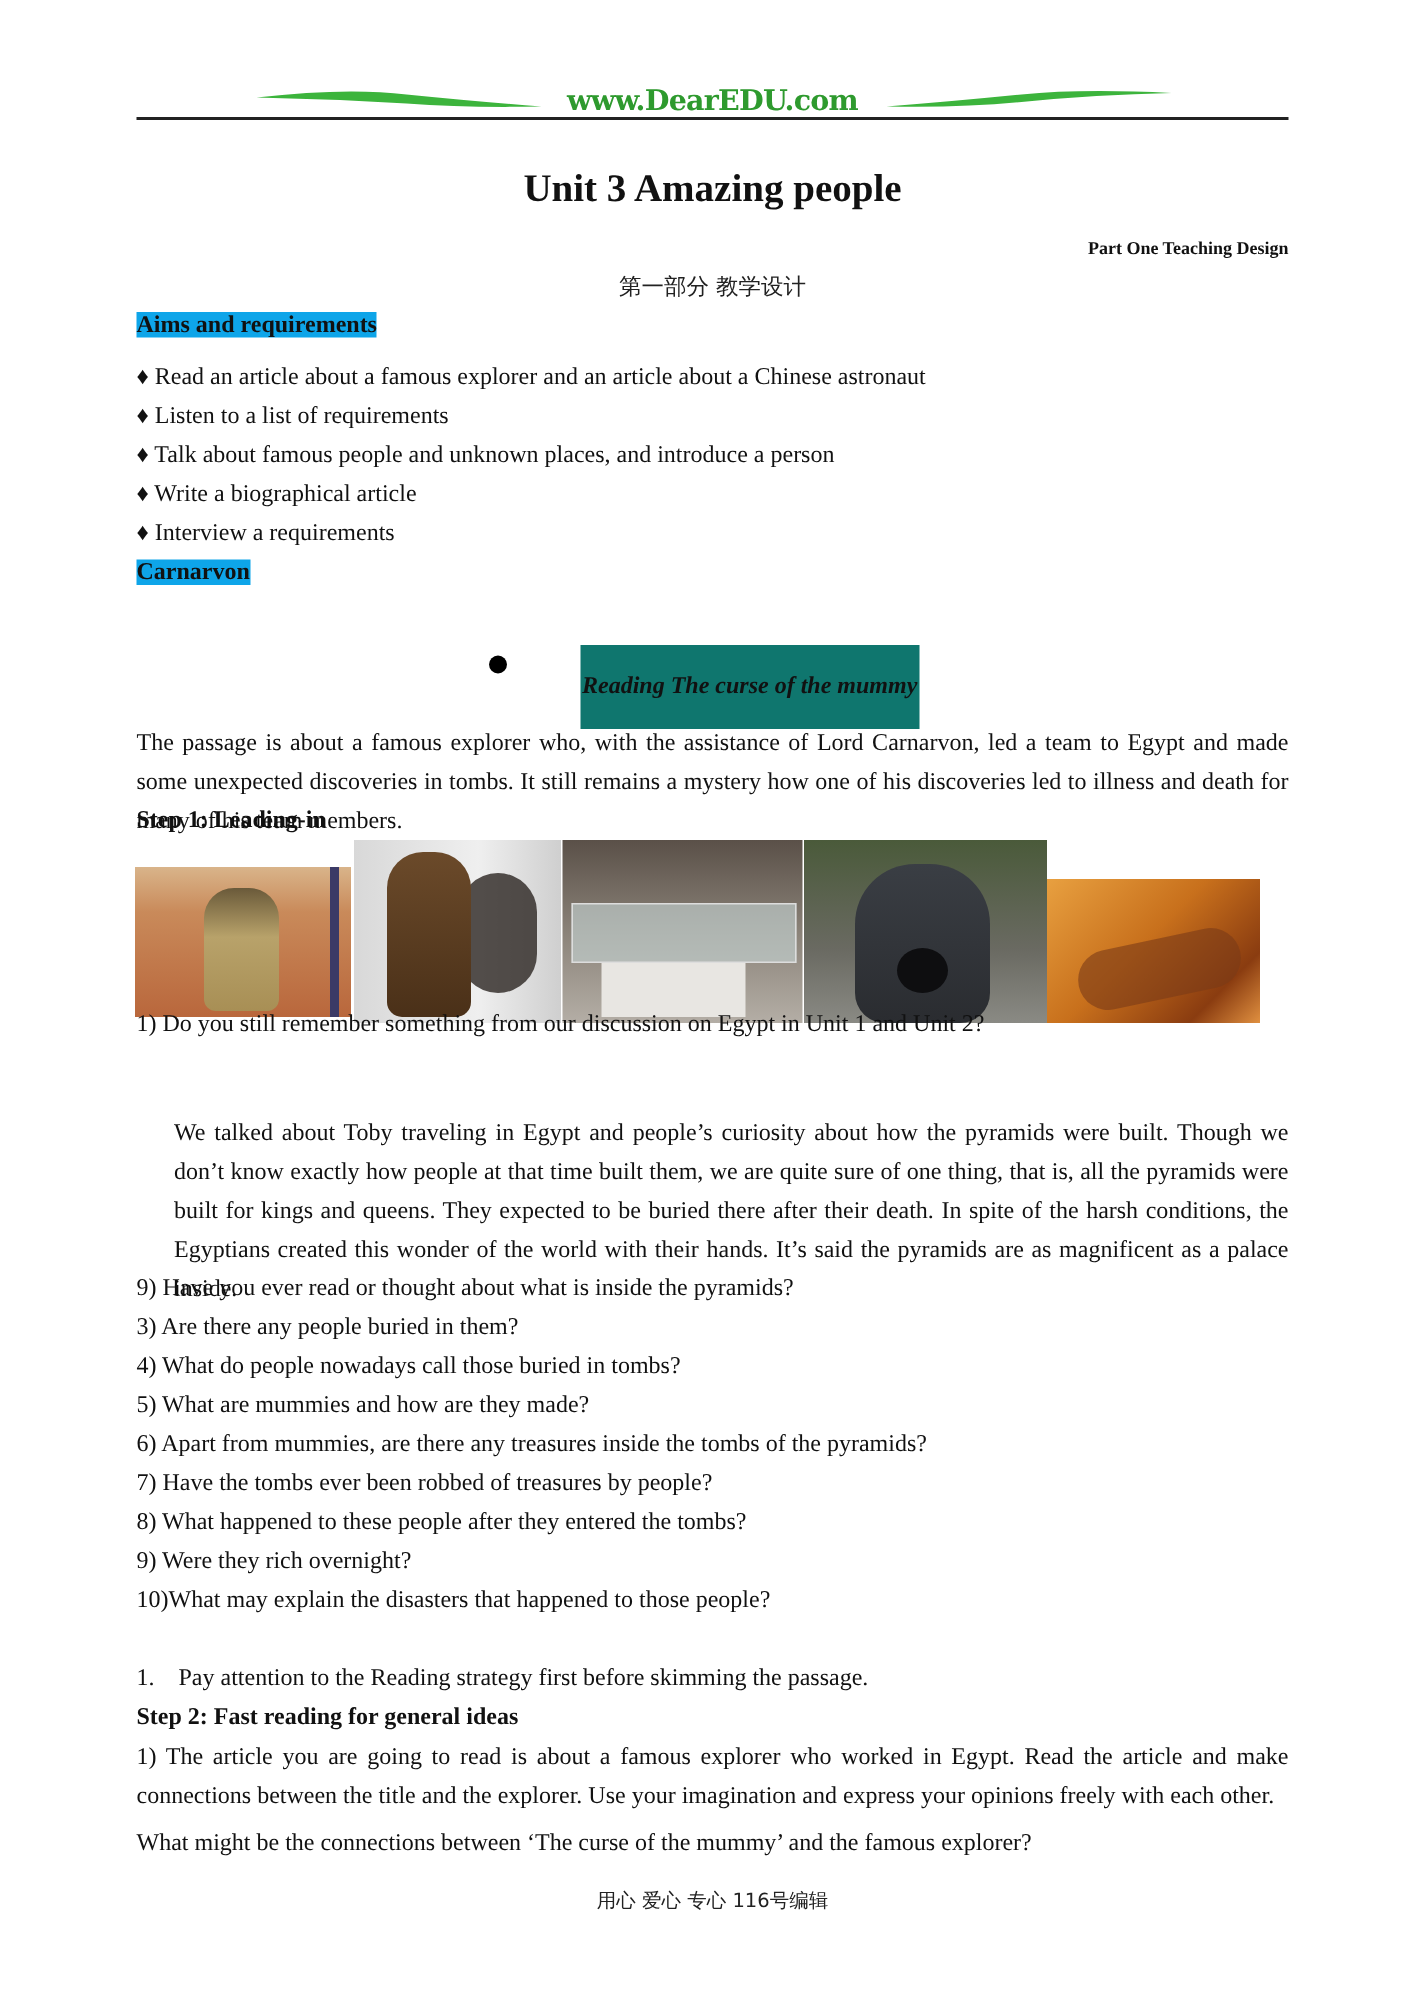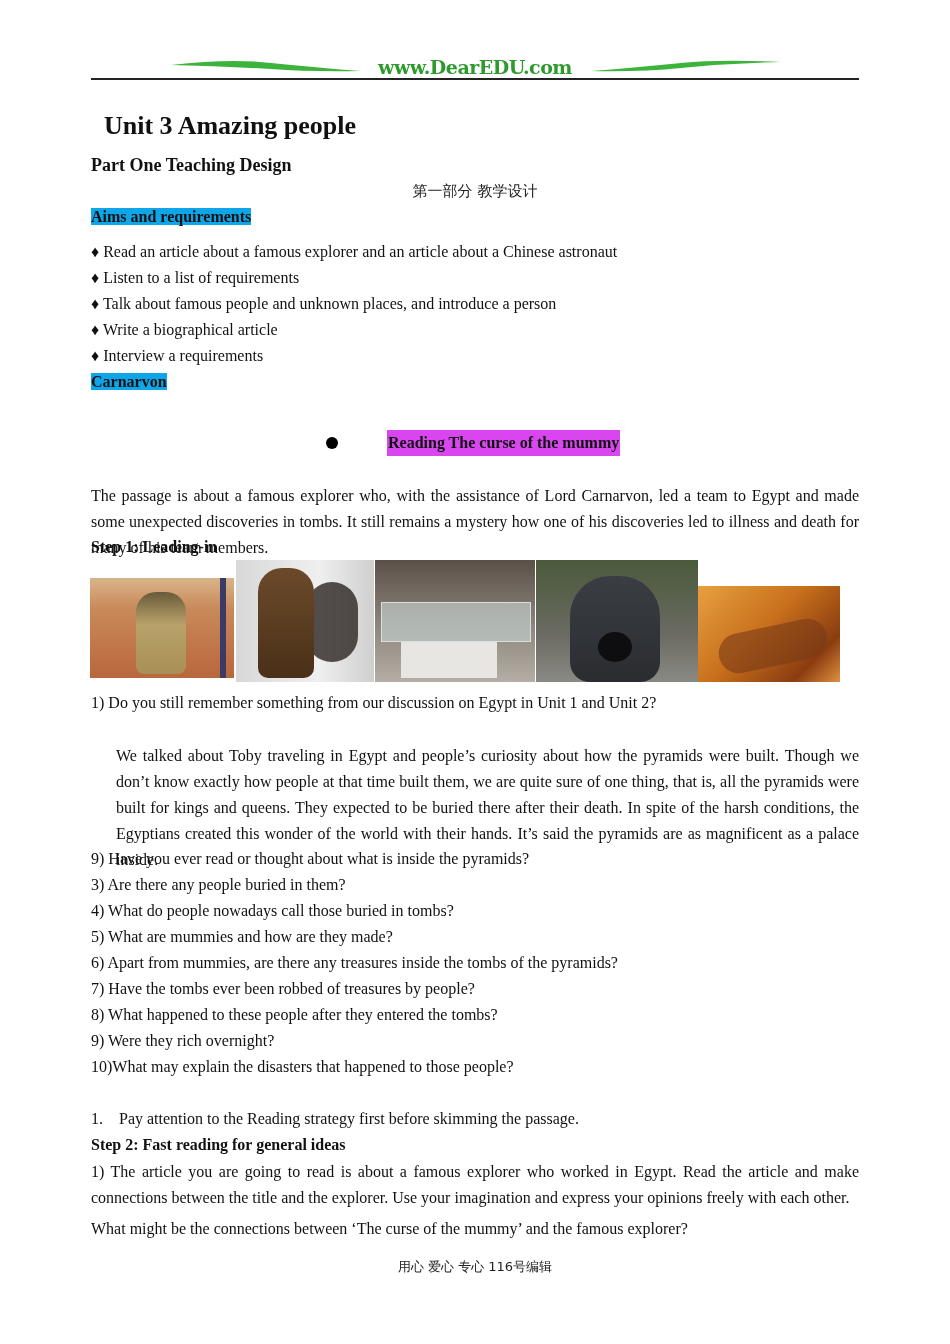--- a/index.html
+++ b/index.html
@@ -4,33 +4,33 @@
 <style>
   html, body { margin:0; padding:0; background:#ffffff; }
   body { width:950px; height:1344px; position:relative; overflow:hidden;
          font-family:"Liberation Serif", "DejaVu Serif", serif; color:#111; }
   .header { position:absolute; left:91px; top:54px; width:768px; height:26px; }
   .header .rule { position:absolute; left:0; right:0; top:24px; height:1.5px; background:#222; }
   .header .swoosh { position:absolute; top:6px; height:12px; }
   .header .logo { position:absolute; left:0; right:0; top:0; text-align:center;
                   font-family:"DejaVu Serif", serif; font-weight:bold; font-size:19px;
                   color:#2e9a2e; letter-spacing:-0.5px; line-height:26px; }
-  .title { position:absolute; left:104px; width:768px; top:110px; 
+  .title { position:absolute; left:91px; width:768px; top:110px; text-align:center;
            font-weight:bold; font-size:26px; line-height:32px; }
-  .subtitle { position:absolute; left:91px; width:768px; top:154px; text-align:left;
-              font-weight:bold; font-size:18px; line-height:22px;font-family:Liberation Serif, serif; }
+  .subtitle { position:absolute; left:91px; width:768px; top:154px; text-align:right;
+              font-weight:bold; font-size:12px; line-height:22px;font-family:Liberation Serif, serif; }
   .subtitle-cn { position:absolute; left:91px; width:768px; top:180px; text-align:center;
                  font-family:"DejaVu Sans", sans-serif; font-size:15px; line-height:22px; color:#222; }
   .hl { background:#0ea5e9; font-weight:bold; }
   .line { position:absolute; left:91px; font-size:16px; line-height:26px; white-space:nowrap; }
   .para { position:absolute; left:91px; width:768px; font-size:16px; line-height:26px; text-align:justify;margin-top:27px; }
   .para.indent { left:116px; width:743px; }
   .center-head { position:absolute; left:91px; width:768px; top:430px; font-size:16px; line-height:26px; }
   .center-head .dot { position:absolute; left:235px; top:7px; width:12px; height:12px; border-radius:50%; background:#000; }
-  .center-head .txt { position:absolute; left:296px; top:0; font-weight:bold; background:#d946ef; padding:0 1px; }
+  .center-head .txt { position:absolute; left:296px; top:0; font-weight:bold; background:#0f766e; padding:15px 1px;font-style:italic; }
   .images { position:absolute; left:90px; top:560px; width:760px; height:122px; }
   .img { position:absolute; overflow:hidden; }
   .footer { position:absolute; left:91px; width:768px; top:1258px; text-align:center;
             font-family:"DejaVu Sans", sans-serif; font-size:13px; color:#222; }
 </style>
 </head>
 <body>
 
 <div class="header">
   <svg class="swoosh" style="left:80px;width:190px" viewBox="0 0 190 12" preserveAspectRatio="none">
@@ -87,21 +87,21 @@
   </div>
   <div class="img" style="left:446px;top:0;width:162px;height:122px;background:linear-gradient(180deg,#4a5a3a,#6a6a62 60%,#8a8a84);">
     <div style="position:absolute;left:34px;top:16px;width:90px;height:106px;border-radius:40px 40px 20px 20px;background:linear-gradient(180deg,#3a3e44,#2a2c30);"></div>
     <div style="position:absolute;left:62px;top:72px;width:34px;height:30px;border-radius:50%;background:#0e0e10;"></div>
   </div>
   <div class="img" style="left:608px;top:26px;width:142px;height:96px;background:linear-gradient(135deg,#e8a040,#c8701c 45%,#8a3c10 80%,#e09040);">
     <div style="position:absolute;left:20px;top:40px;width:110px;height:40px;border-radius:20px;background:#7a3a18;opacity:.6;transform:rotate(-12deg);"></div>
   </div>
 </div>
 
-<div class="line" style="top:690px">1) Do you still remember something from our discussion on Egypt in Unit 1 and Unit 2?</div>
+<div class="line" style="top:670px">1) Do you still remember something from our discussion on Egypt in Unit 1 and Unit 2?</div>
 <div class="para indent" style="top:716px">We talked about Toby traveling in Egypt and people’s curiosity about how the pyramids were built. Though we don’t know exactly how people at that time built them, we are quite sure of one thing, that is, all the pyramids were built for kings and queens. They expected to be buried there after their death. In spite of the harsh conditions, the Egyptians created this wonder of the world with their hands. It’s said the pyramids are as magnificent as a palace inside.</div>
 
 <div>
   <div class="line" style="top:846px">9) Have you ever read or thought about what is inside the pyramids?</div>
   <div class="line" style="top:872px">3) Are there any people buried in them?</div>
   <div class="line" style="top:898px">4) What do people nowadays call those buried in tombs?</div>
   <div class="line" style="top:924px">5) What are mummies and how are they made?</div>
   <div class="line" style="top:950px">6) Apart from mummies, are there any treasures inside the tombs of the pyramids?</div>
   <div class="line" style="top:976px">7) Have the tombs ever been robbed of treasures by people?</div>
   <div class="line" style="top:1002px">8) What happened to these people after they entered the tombs?</div>

